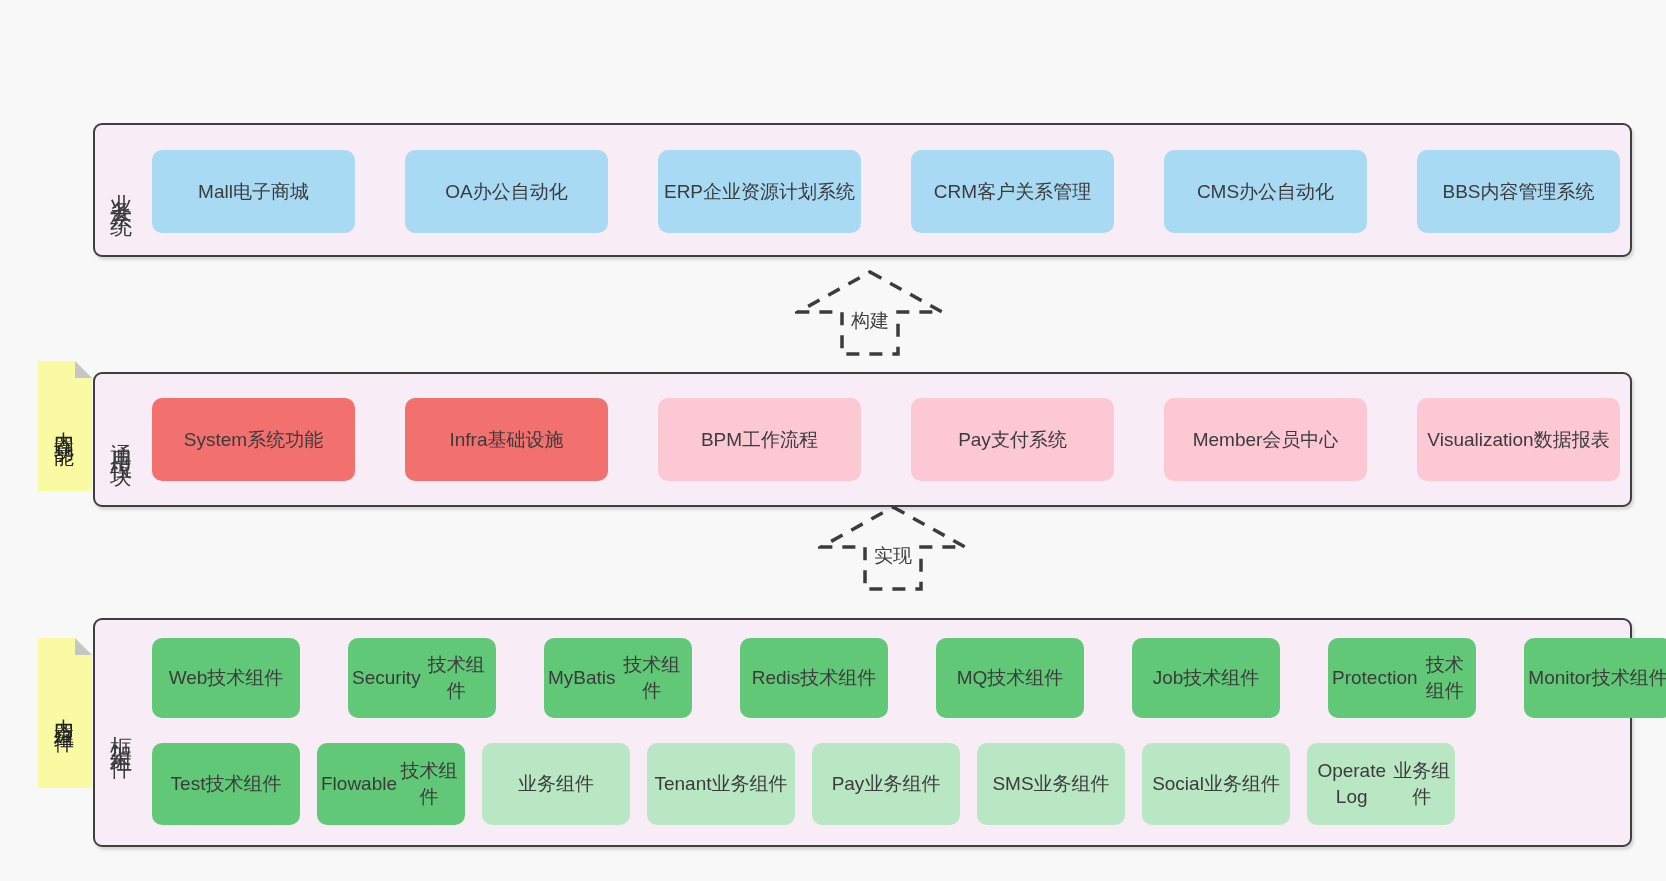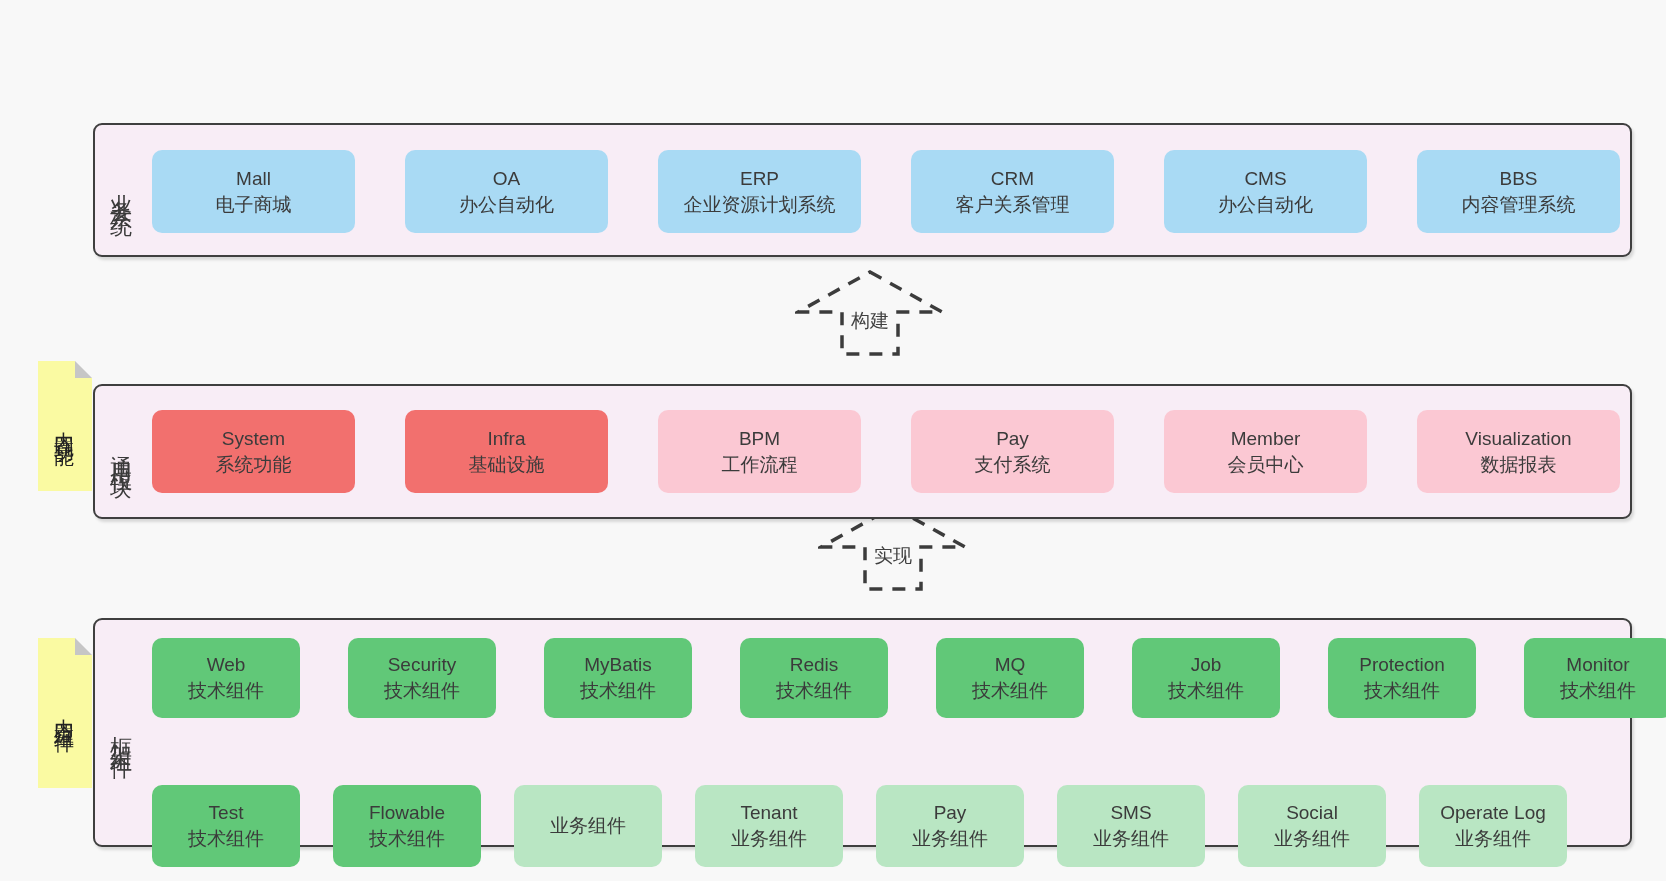--- a/index.html
+++ b/index.html
@@ -8,35 +8,35 @@
     background:#f8f8f8;
     font-family:"Liberation Sans","DejaVu Sans",sans-serif;
     color:#3b3b3b;
   }
   
   .band{
     position:absolute;background:#f8edf6;border:2px solid #3f3f3f;
     border-radius:9px;box-shadow:2px 3px 3px rgba(0,0,0,.13);z-index:2;
   }
   #band-business{left:93px;top:123px;width:1535px;height:130px;}
-  #band-modules{left:93px;top:372px;width:1535px;height:131px;margin-top:12px;}
+  #band-modules{left:93px;top:372px;width:1535px;height:131px;}
   #band-framework{left:93px;top:618px;width:1535px;height:225px;}
   .band-label{
     position:absolute;left:11px;top:50%;transform:translateY(-50%);
     writing-mode:vertical-rl;text-orientation:upright;
     font-size:22px;letter-spacing:7px;color:#3a3a3a;white-space:nowrap;
   }
   
   .row{position:absolute;display:flex;}
   #band-business .row{left:57px;top:25px;gap:50px;}
   #band-modules .row{left:57px;top:24px;gap:50px;}
   #band-framework .row-1{left:57px;top:18px;gap:48px;}
-  #band-framework .row-2{left:57px;top:123px;gap:33px;margin-top:42px;}
+  #band-framework .row-2{left:57px;top:123px;gap:17px;}
   .box{
-    border-radius:10px;display:flex;flex-direction:column;
+    border-radius:10px;display:flex;flex-direction:row;
     align-items:center;justify-content:center;text-align:center;
     font-size:19px;line-height:26px;flex:0 0 auto;padding:16px 4px;
     box-sizing:border-box;
   }
   .box .box-name{max-width:122px;}
   .wide{width:203px;height:83px;}
   .wide .box-name{max-width:190px;}
   .small{width:148px;height:80px;}
   .small2{width:148px;height:82px;}
   .blue{background:#a9daf4;}

